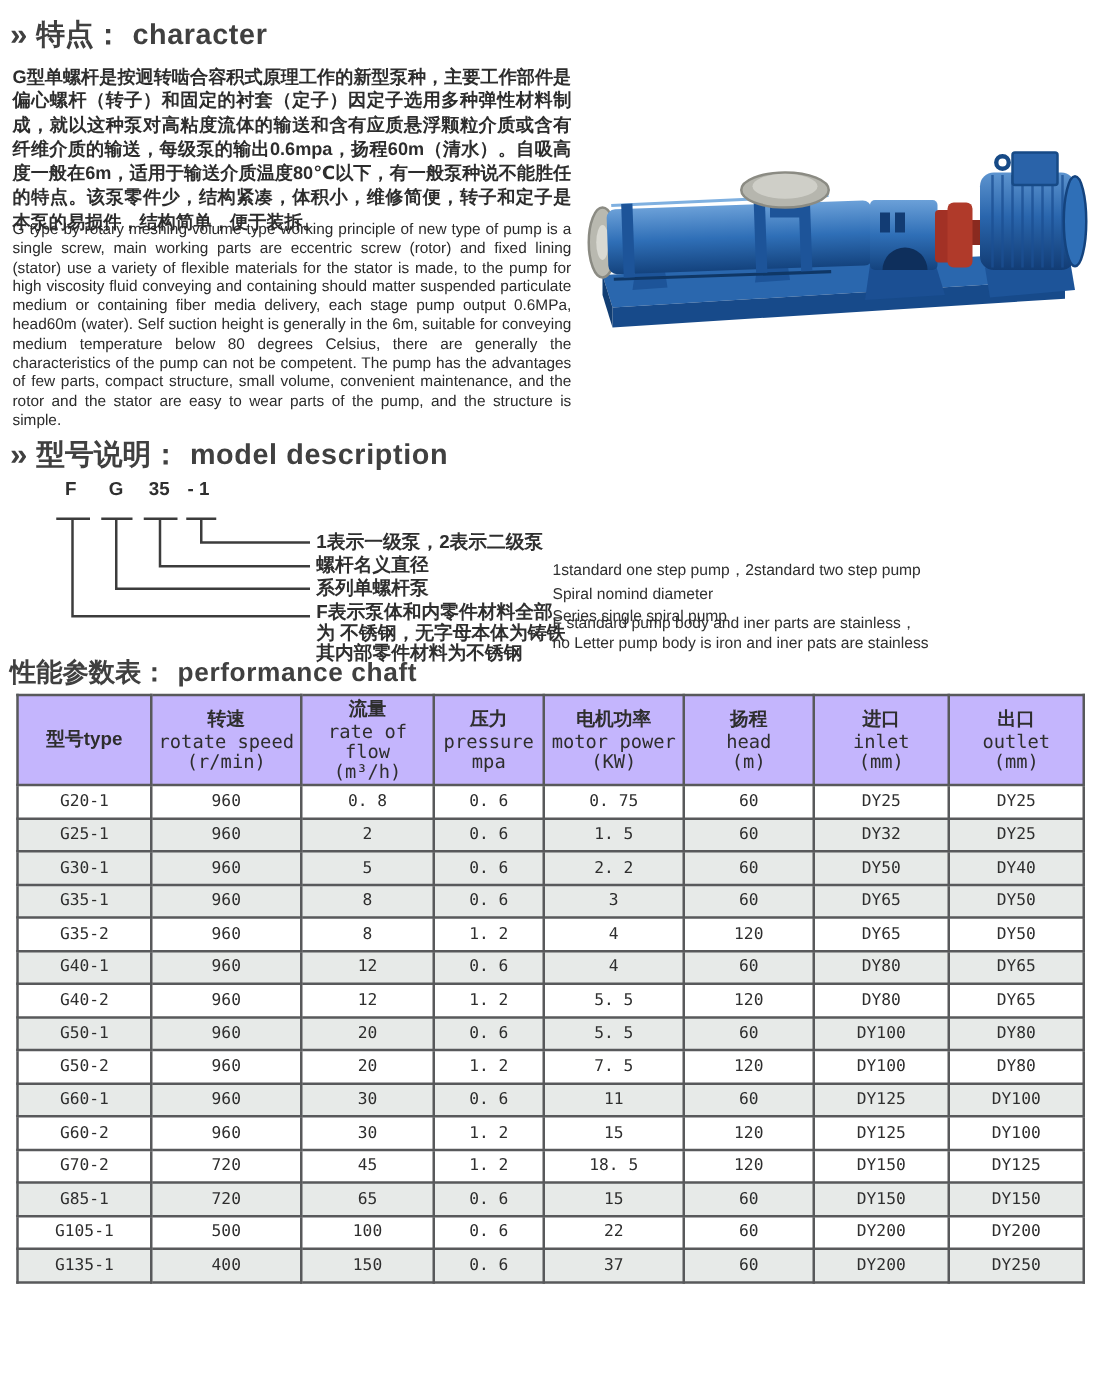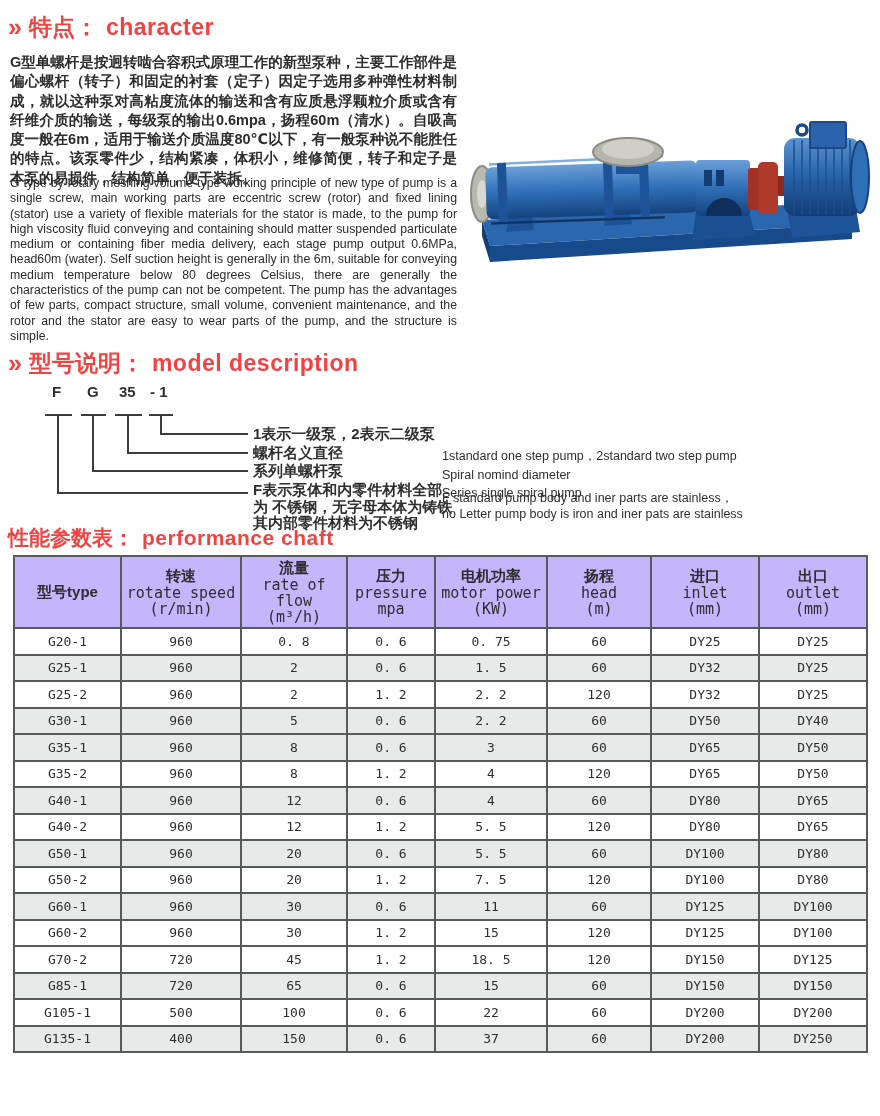--- a/index.html
+++ b/index.html
@@ -1,20 +1,20 @@
 <!DOCTYPE html>
 <html><head>
 <meta charset="utf-8">
 <style>
   html,body{margin:0;padding:0;background:#ffffff;}
   .page{
     position:relative;width:880px;height:1116px;background:#ffffff;
     font-family:"Liberation Sans","DejaVu Sans",sans-serif;overflow:hidden;
   }
-  .sec-head{position:absolute;left:8px;font-weight:bold;color:#ef4444;white-space:nowrap;}
+  .sec-head{position:absolute;left:8px;font-weight:bold;color:#404040;white-space:nowrap;}
   .sec-head .chev{font-size:25px;margin-right:7px;vertical-align:-1px;}
   #head-character{top:12px;font-size:23px;}
   #head-model{top:348px;font-size:23px;}
   #head-performance{top:524px;font-size:21px;}
   .sec-head .en{margin-left:8px;letter-spacing:0.5px;}
 
   .cn-para{
     position:absolute;left:10px;top:53px;width:447px;
     font-size:14.5px;line-height:19.3px;font-weight:600;color:#2d2d2d;
     text-align:justify;
@@ -234,30 +234,20 @@
         <tr class="alt">
           <td>G25-1</td>
           <td>960</td>
           <td>2</td>
           <td>0. 6</td>
           <td>1. 5</td>
           <td>60</td>
           <td>DY32</td>
           <td>DY25</td>
         </tr>
-        <tr>
-          <td>G25-2</td>
-          <td>960</td>
-          <td>2</td>
-          <td>1. 2</td>
-          <td>2. 2</td>
-          <td>120</td>
-          <td>DY32</td>
-          <td>DY25</td>
-        </tr>
         <tr class="alt">
           <td>G30-1</td>
           <td>960</td>
           <td>5</td>
           <td>0. 6</td>
           <td>2. 2</td>
           <td>60</td>
           <td>DY50</td>
           <td>DY40</td>
         </tr>

